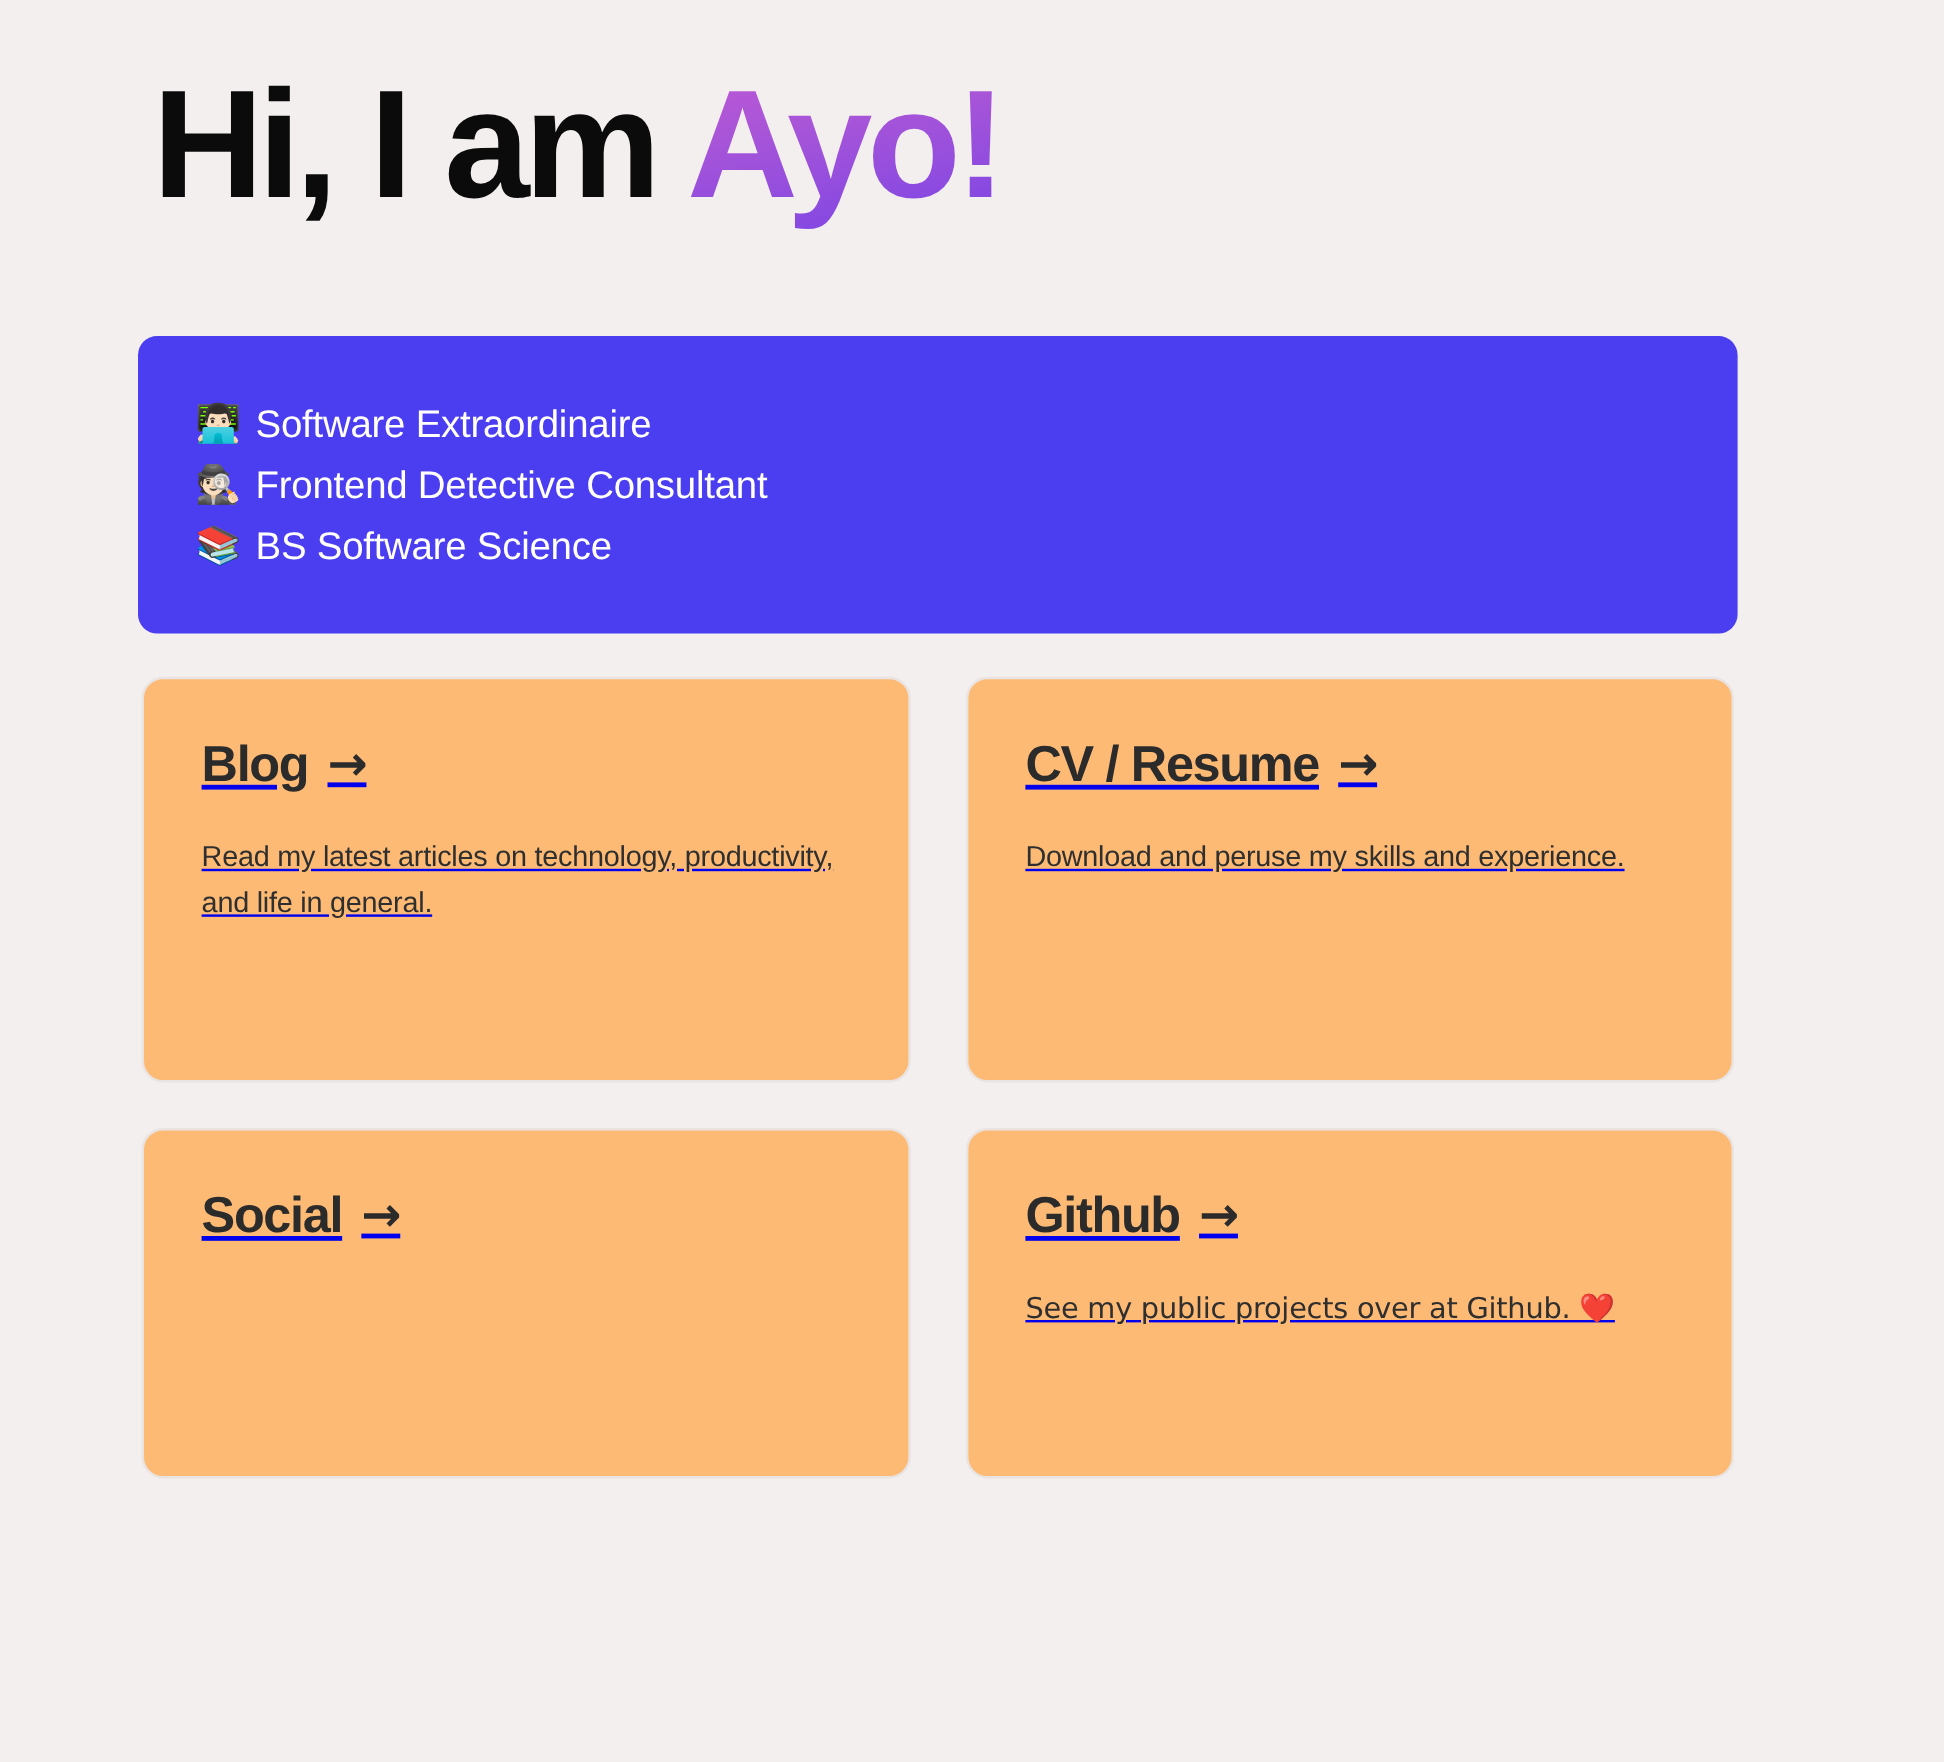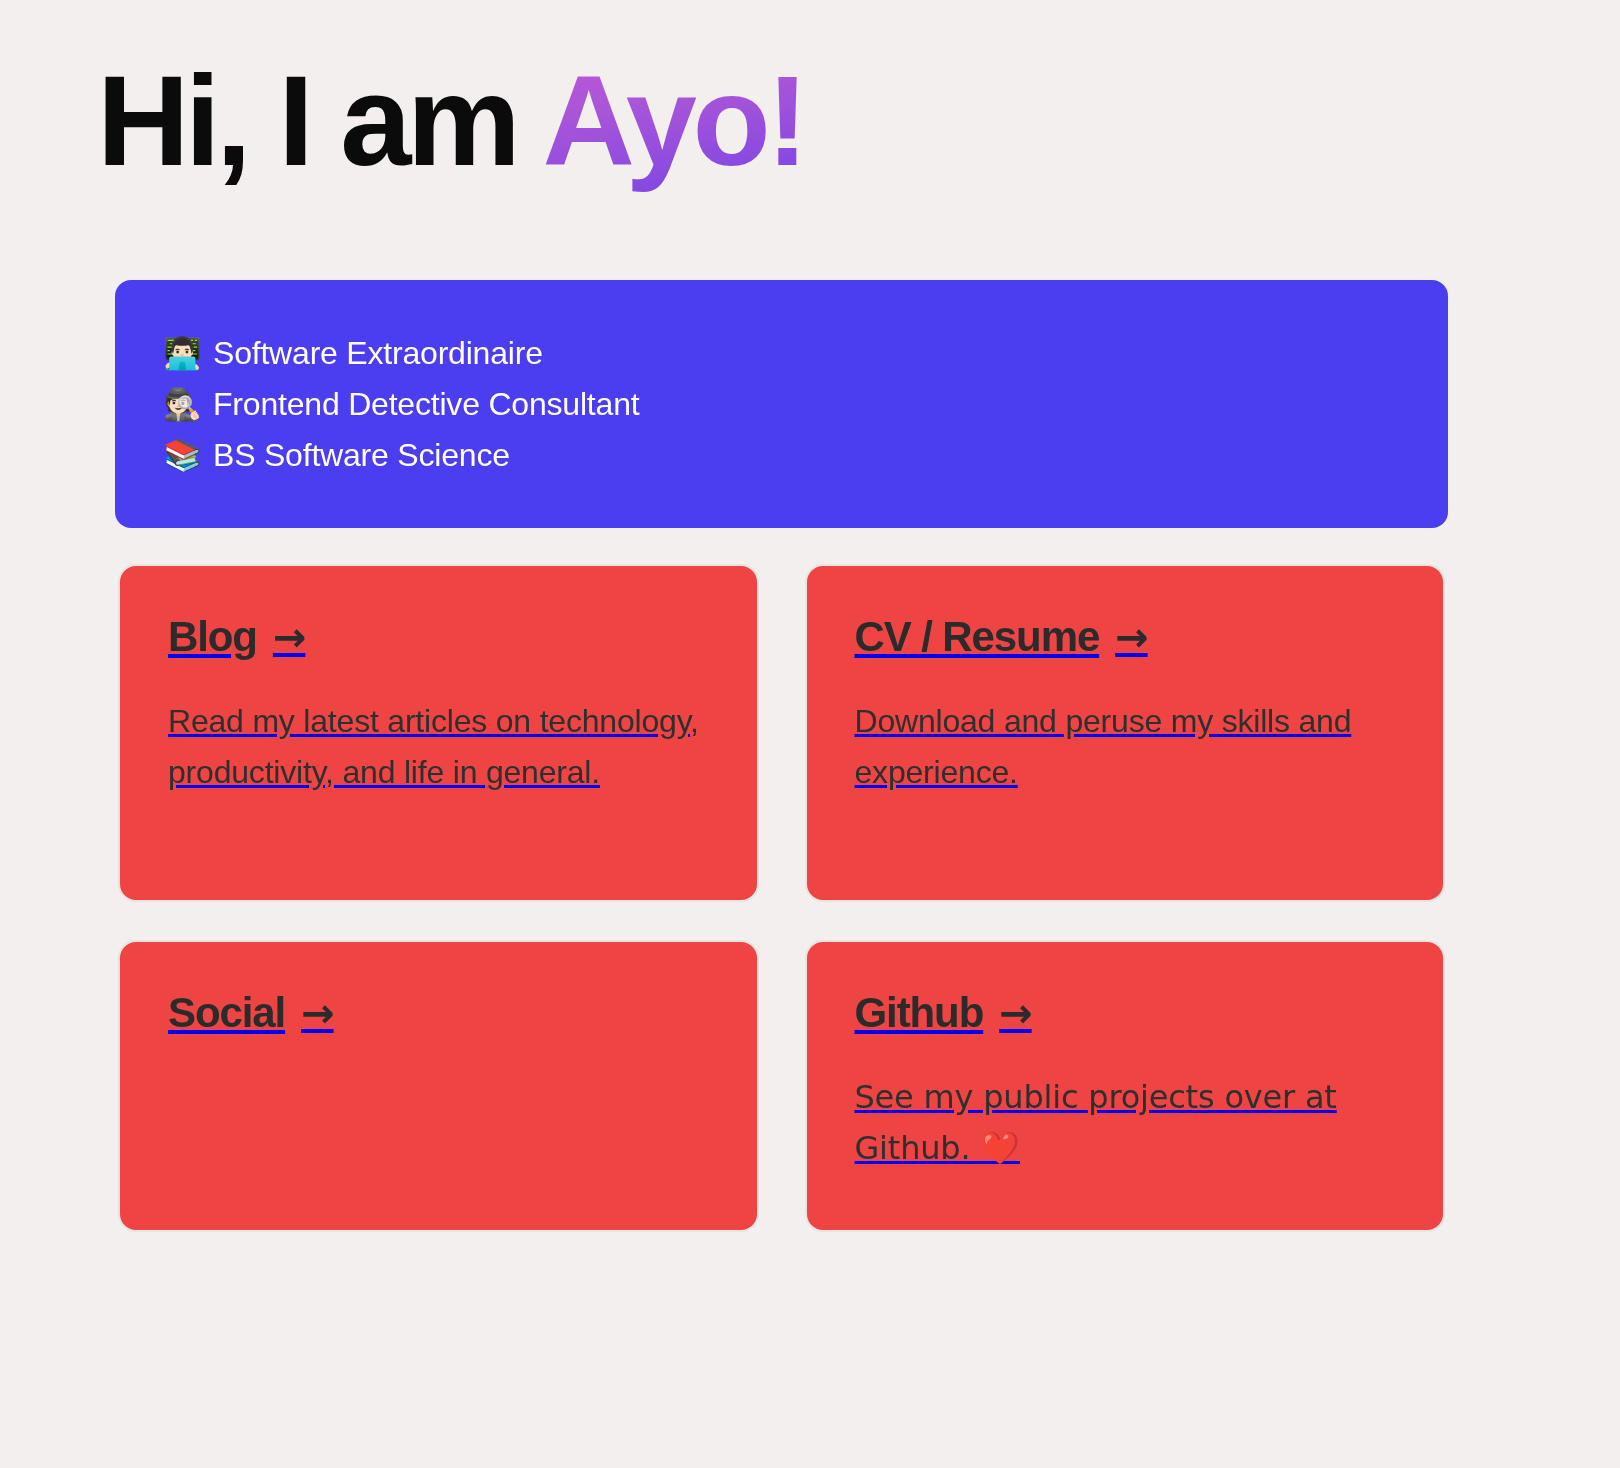--- a/index.html
+++ b/index.html
@@ -19,21 +19,21 @@
 
   .page {
     width: 1620px;
     height: 1468px;
     position: relative;
   }
 
   
   .hero {
     position: absolute;
-    left: 97px;
+    left: 127px;
     top: 52px;
     width: 1340px;
   }
   .hero-title {
     margin: 0;
     font-size: 128px;
     line-height: 1.08;
     font-weight: 700;
     letter-spacing: -4.5px;
     color: #0b0b0b;
@@ -87,21 +87,21 @@
     position: absolute;
     left: 118px;
     top: 564px;
     width: 1327px;
     display: grid;
     grid-template-columns: 1fr 1fr;
     column-gap: 46px;
     row-gap: 38px;
   }
   .card {
-    background: #ef4444;
+    background: #fdba74;
     border: 2px solid #e9e3e1;
     border-radius: 18px;
     padding: 48px 48px 54px 48px;
     min-height: 338px;
   }
   .card.short { min-height: 292px; }
   .card-title {
     margin: 0 0 36px 0;
     font-size: 42px;
     line-height: 1.1;
@@ -114,21 +114,21 @@
   }
   .card-arrow {
     font-family: "DejaVu Sans", sans-serif;
     font-weight: 700;
     font-size: 40px;
     line-height: 1;
     display: inline-block;
   }
   .card-body {
     margin: 0;
-    font-size: 32px;
+    font-size: 24px;
     line-height: 1.58;
     font-weight: 400;
     letter-spacing: -0.2px;
     color: #2f2f2f;
     max-width: 540px;
   }
   .inline-emoji {
     font-family: "DejaVu Sans", sans-serif;
   }
 

